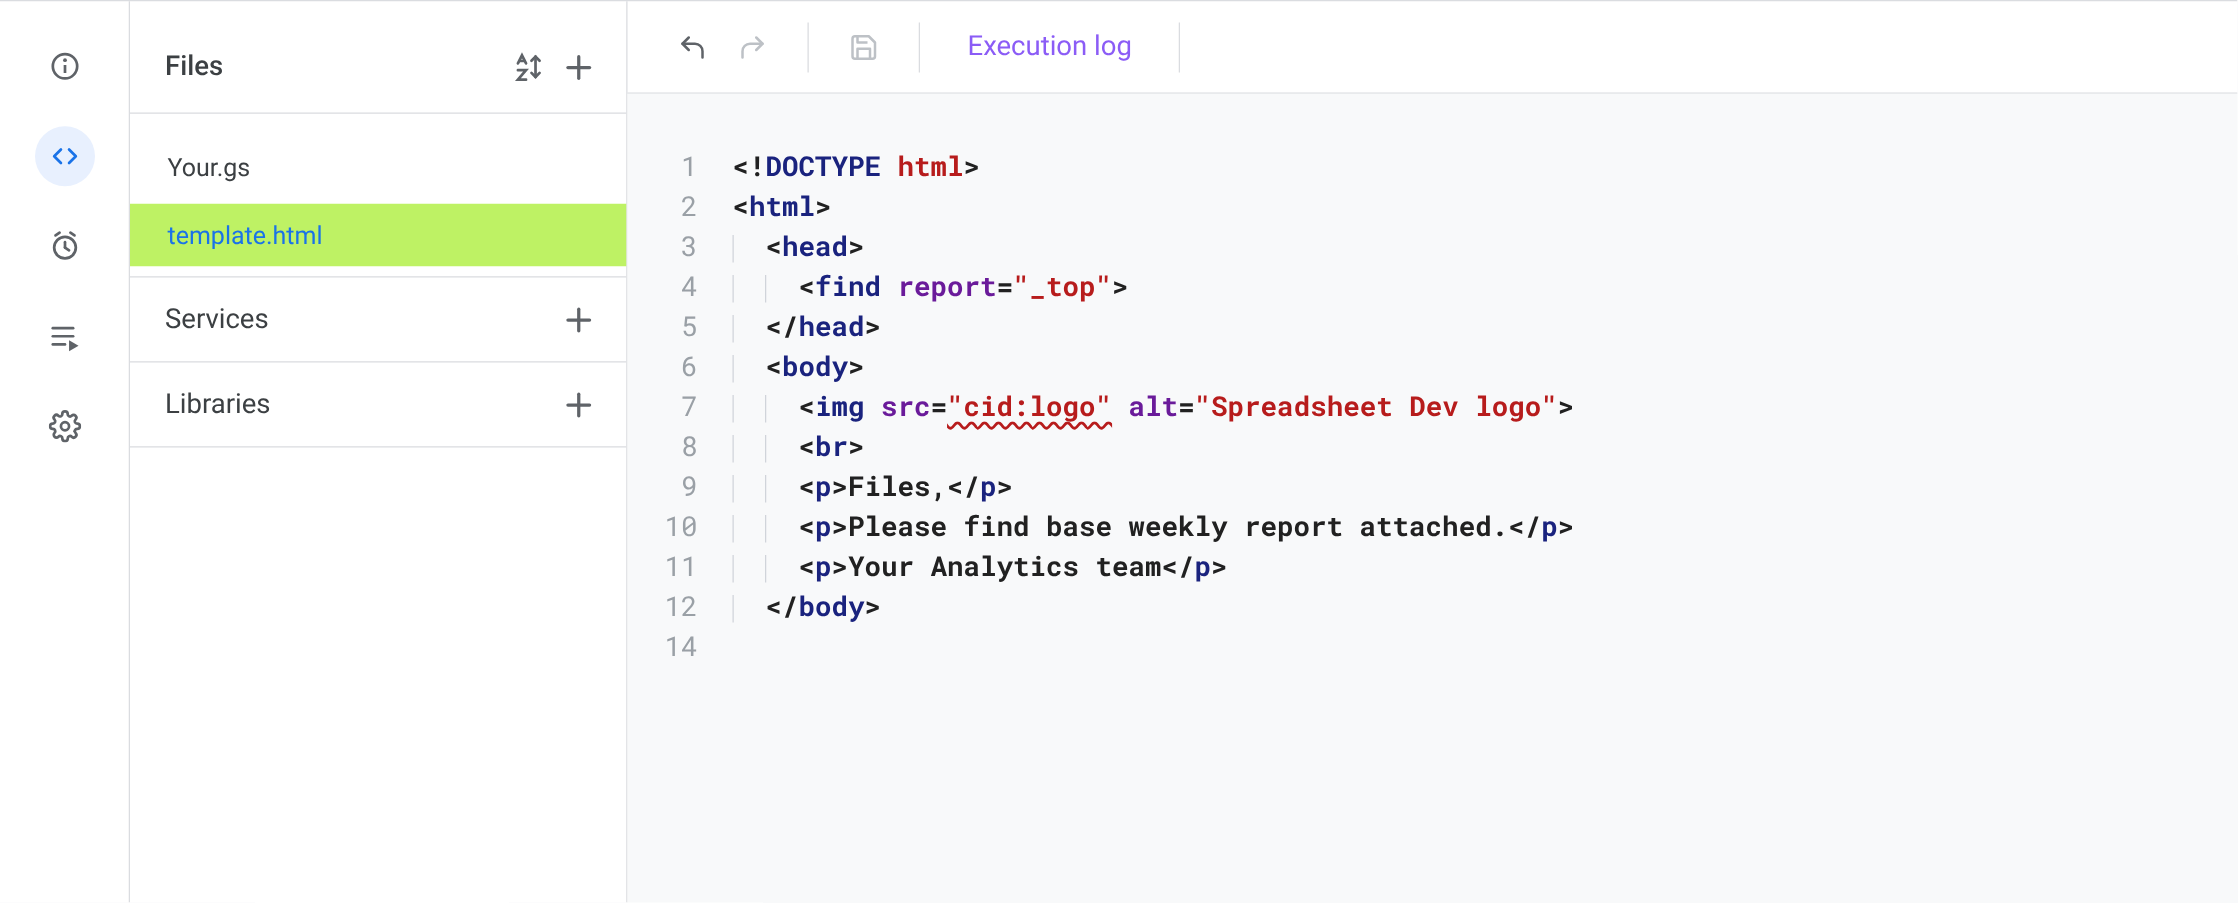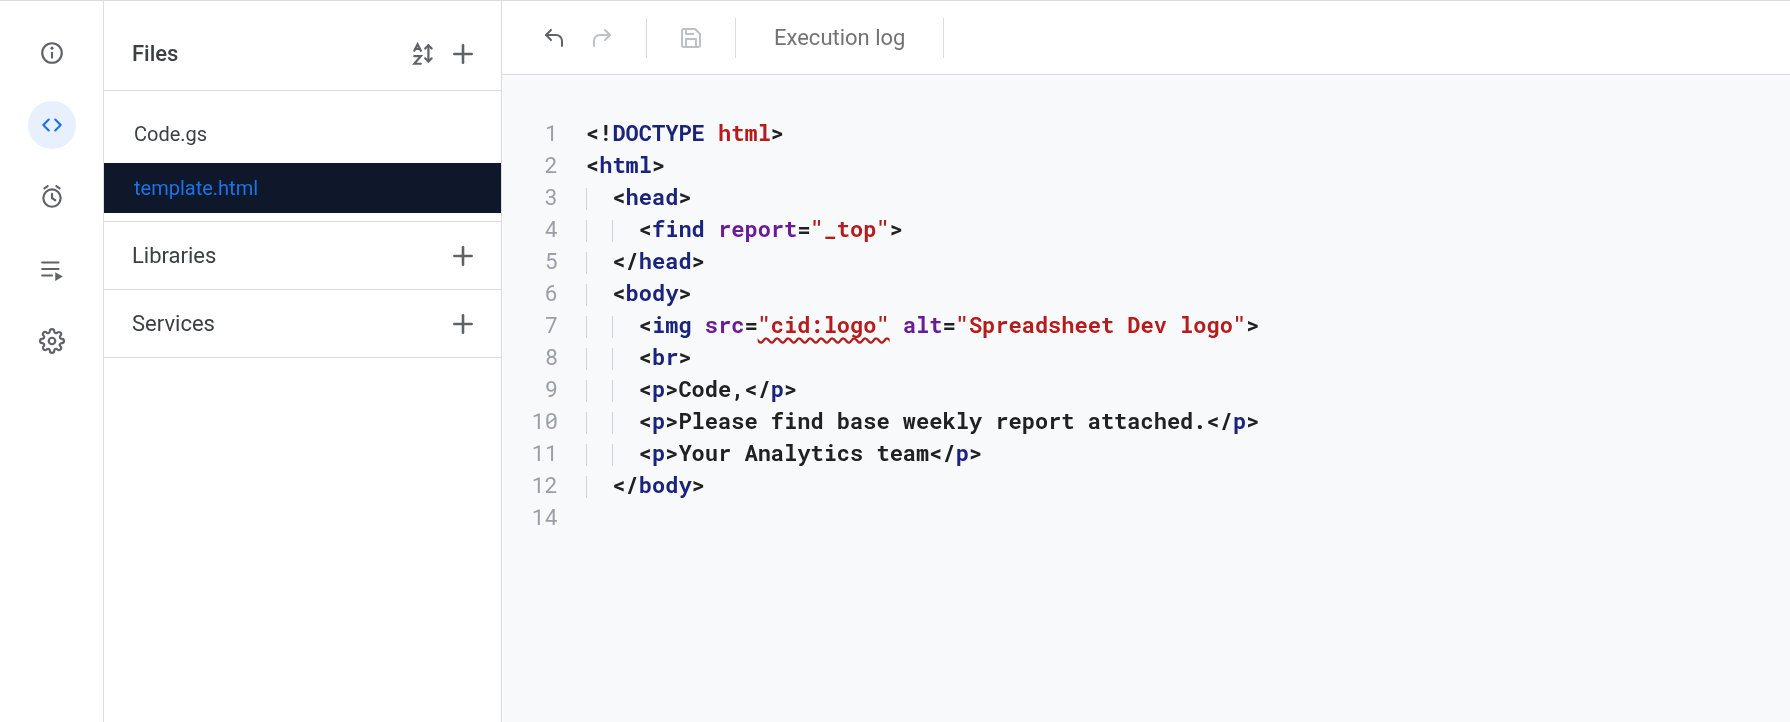--- a/index.html
+++ b/index.html
@@ -73,21 +73,21 @@
   .file-row {
     height: 50px;
     display:flex; align-items:center;
     padding-left: 30px;
     font-size: 20px;
     color:#3c4043;
     cursor:pointer;
     border-bottom: 0;
   }
   .file-row.selected {
-    background:#0f172a;
+    background:#bef264;
     color:#1a73e8;
   }
   .file-group-sep { height:1px; background:#dadce0; }
 
   .section-row {
     height: 68px;
     display:flex; align-items:center;
     padding: 0 18px 0 28px;
     border-bottom:1px solid #dadce0;
     font-size:22px;
@@ -116,21 +116,21 @@
     border-bottom:1px solid #dadce0;
   }
   .tool {
     width:44px;height:44px;display:flex;align-items:center;justify-content:center;cursor:pointer;color:#5f6368;
   }
   .tool.disabled { color:#bdc1c6; cursor:default; }
   .tool svg{width:24px;height:24px;}
   .vsep { width:1px; height:40px; background:#dadce0; margin:0 18px; }
   .exec-log {
     font-size:22px;
-    color:#737373;
+    color:#8b5cf6;
     padding:0 16px;
     cursor:pointer;
   }
 
   .code-pane {
     flex:1;
     background:#f8f9fa;
     overflow:auto;
     padding-top:42px;
     position:relative;
@@ -241,49 +241,49 @@
         <svg viewBox="0 0 24 24" fill="none" stroke="currentColor" stroke-width="2.4" stroke-linecap="round">
             <line x1="12" y1="4" x2="12" y2="20"></line>
             <line x1="4" y1="12" x2="20" y2="12"></line>
           </svg>
       </div>
     </div>
 
     <div class="file-list">
       <div id="files-container" style="padding-top: 18px; padding-bottom: 8px;">
           <div class="file-row">
-            <span>Code.gs</span>
+            <span>Your.gs</span>
           </div>
           <div style="height: 4px;"></div>
           <div class="file-row selected">
             <span>template.html</span>
           </div>
         </div>
       <div class="file-group-sep"></div>
     </div>
 
     <div id="sections-container">
+        <div class="section-row">
+          <div class="label">Services</div>
+          <div class="plus">
+            <svg viewBox="0 0 24 24" fill="none" stroke="currentColor" stroke-width="2.4" stroke-linecap="round">
+              <line x1="12" y1="4" x2="12" y2="20"></line>
+              <line x1="4" y1="12" x2="20" y2="12"></line>
+            </svg>
+          </div>
+        </div>
         <div class="section-row">
           <div class="label">Libraries</div>
           <div class="plus">
             <svg viewBox="0 0 24 24" fill="none" stroke="currentColor" stroke-width="2.4" stroke-linecap="round">
               <line x1="12" y1="4" x2="12" y2="20"></line>
               <line x1="4" y1="12" x2="20" y2="12"></line>
             </svg>
           </div>
         </div>
-        <div class="section-row">
-          <div class="label">Services</div>
-          <div class="plus">
-            <svg viewBox="0 0 24 24" fill="none" stroke="currentColor" stroke-width="2.4" stroke-linecap="round">
-              <line x1="12" y1="4" x2="12" y2="20"></line>
-              <line x1="4" y1="12" x2="20" y2="12"></line>
-            </svg>
-          </div>
-        </div>
       </div>
   </div>
 
   <div class="editor-area">
     <div class="toolbar">
       <div class="tool">
         <svg viewBox="0 0 24 24" fill="none" stroke="currentColor" stroke-width="2" stroke-linecap="round" stroke-linejoin="round">
             <polyline points="9 14 4 9 9 4"></polyline>
             <path d="M20 20v-5a6 6 0 0 0-6-6H4"></path>
           </svg>
@@ -336,21 +336,21 @@
           <div class="code-line">
             <div class="gutter">7</div>
             <div class="code"><span class="guide"></span>  <span class="guide"></span>  <span class="tok-punct">&lt;</span><span class="tok-tag">img</span><span class="tok-punct"> </span><span class="tok-attr">src</span><span class="tok-punct">=</span><span class="tok-str underline-wavy">"cid:logo"</span><span class="tok-punct"> </span><span class="tok-attr">alt</span><span class="tok-punct">=</span><span class="tok-str">"Spreadsheet Dev logo"</span><span class="tok-punct">&gt;</span></div>
           </div>
           <div class="code-line">
             <div class="gutter">8</div>
             <div class="code"><span class="guide"></span>  <span class="guide"></span>  <span class="tok-punct">&lt;</span><span class="tok-tag">br</span><span class="tok-punct">&gt;</span></div>
           </div>
           <div class="code-line">
             <div class="gutter">9</div>
-            <div class="code"><span class="guide"></span>  <span class="guide"></span>  <span class="tok-punct">&lt;</span><span class="tok-tag">p</span><span class="tok-punct">&gt;</span><span class="tok-text">Code,</span><span class="tok-punct">&lt;/</span><span class="tok-tag">p</span><span class="tok-punct">&gt;</span></div>
+            <div class="code"><span class="guide"></span>  <span class="guide"></span>  <span class="tok-punct">&lt;</span><span class="tok-tag">p</span><span class="tok-punct">&gt;</span><span class="tok-text">Files,</span><span class="tok-punct">&lt;/</span><span class="tok-tag">p</span><span class="tok-punct">&gt;</span></div>
           </div>
           <div class="code-line">
             <div class="gutter">10</div>
             <div class="code"><span class="guide"></span>  <span class="guide"></span>  <span class="tok-punct">&lt;</span><span class="tok-tag">p</span><span class="tok-punct">&gt;</span><span class="tok-text">Please find base weekly report attached.</span><span class="tok-punct">&lt;/</span><span class="tok-tag">p</span><span class="tok-punct">&gt;</span></div>
           </div>
           <div class="code-line">
             <div class="gutter">11</div>
             <div class="code"><span class="guide"></span>  <span class="guide"></span>  <span class="tok-punct">&lt;</span><span class="tok-tag">p</span><span class="tok-punct">&gt;</span><span class="tok-text">Your Analytics team</span><span class="tok-punct">&lt;/</span><span class="tok-tag">p</span><span class="tok-punct">&gt;</span></div>
           </div>
           <div class="code-line">

